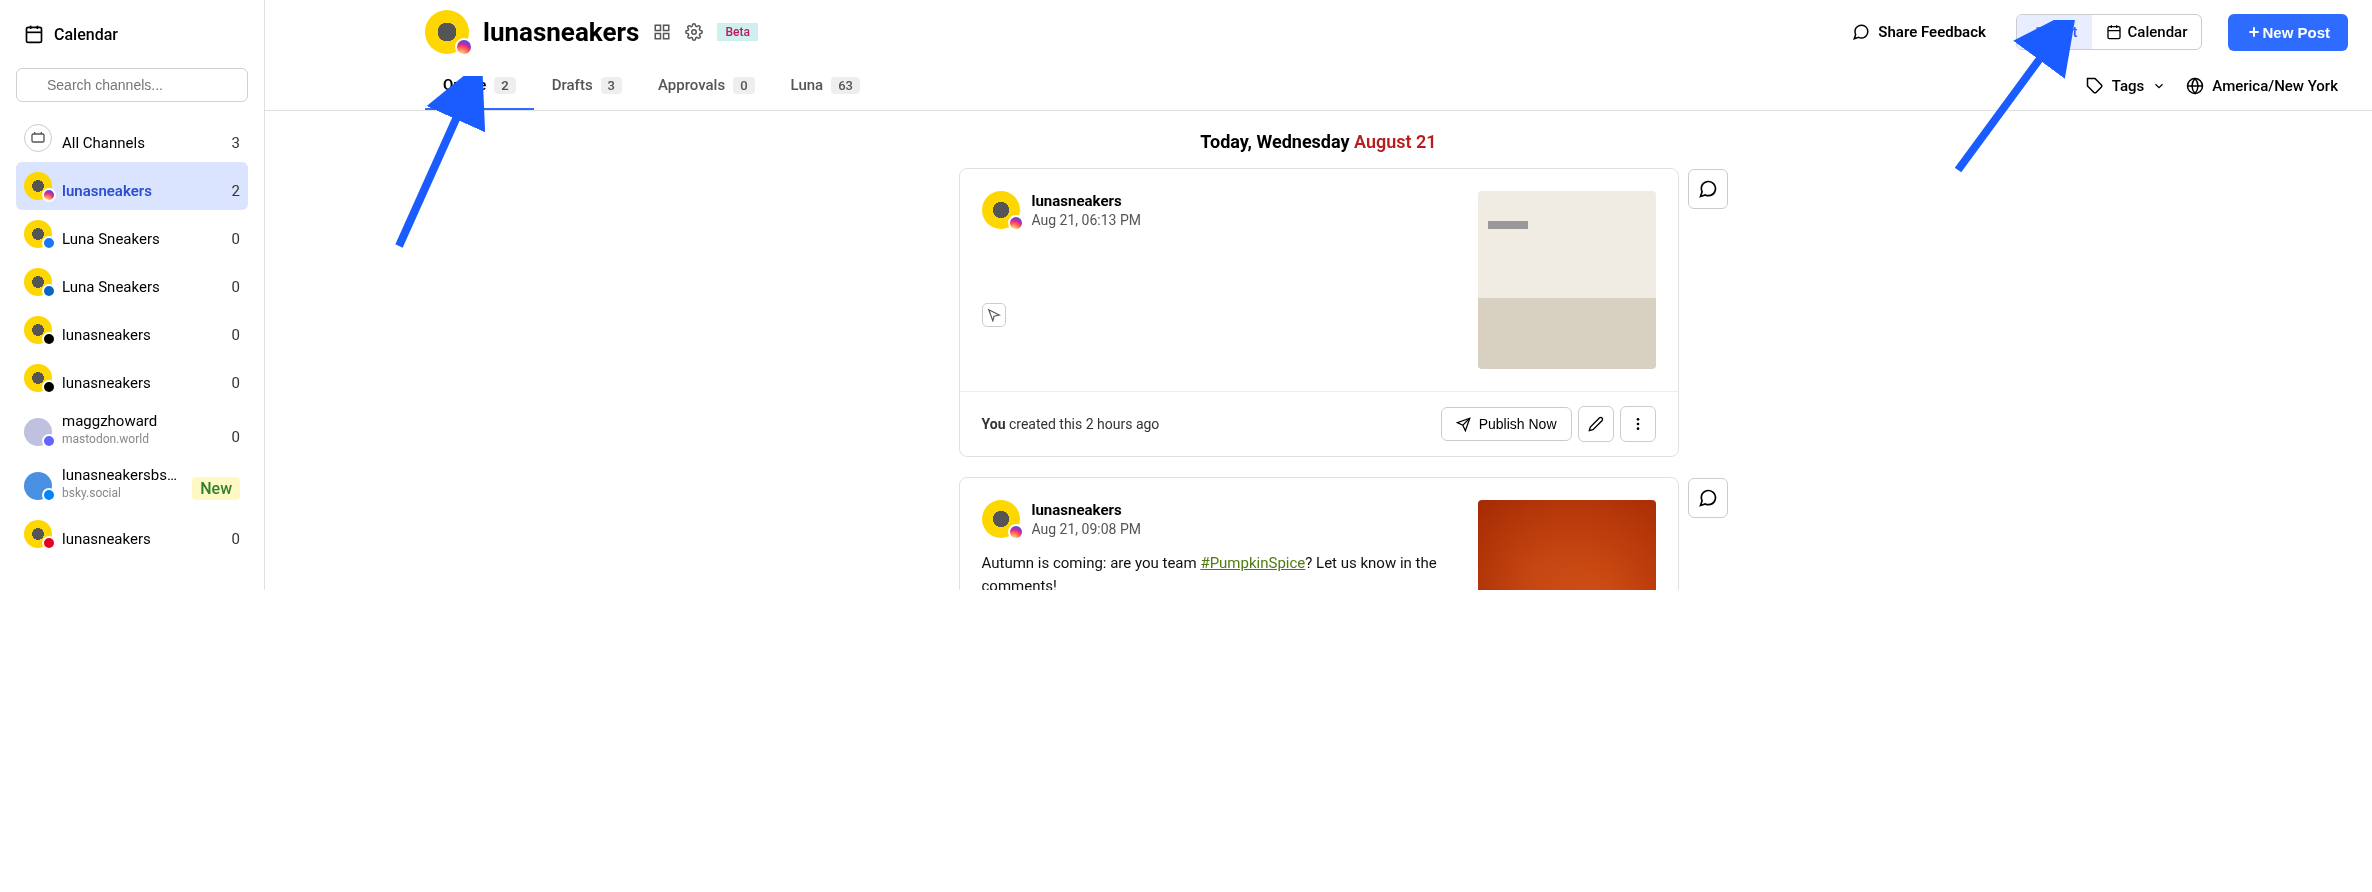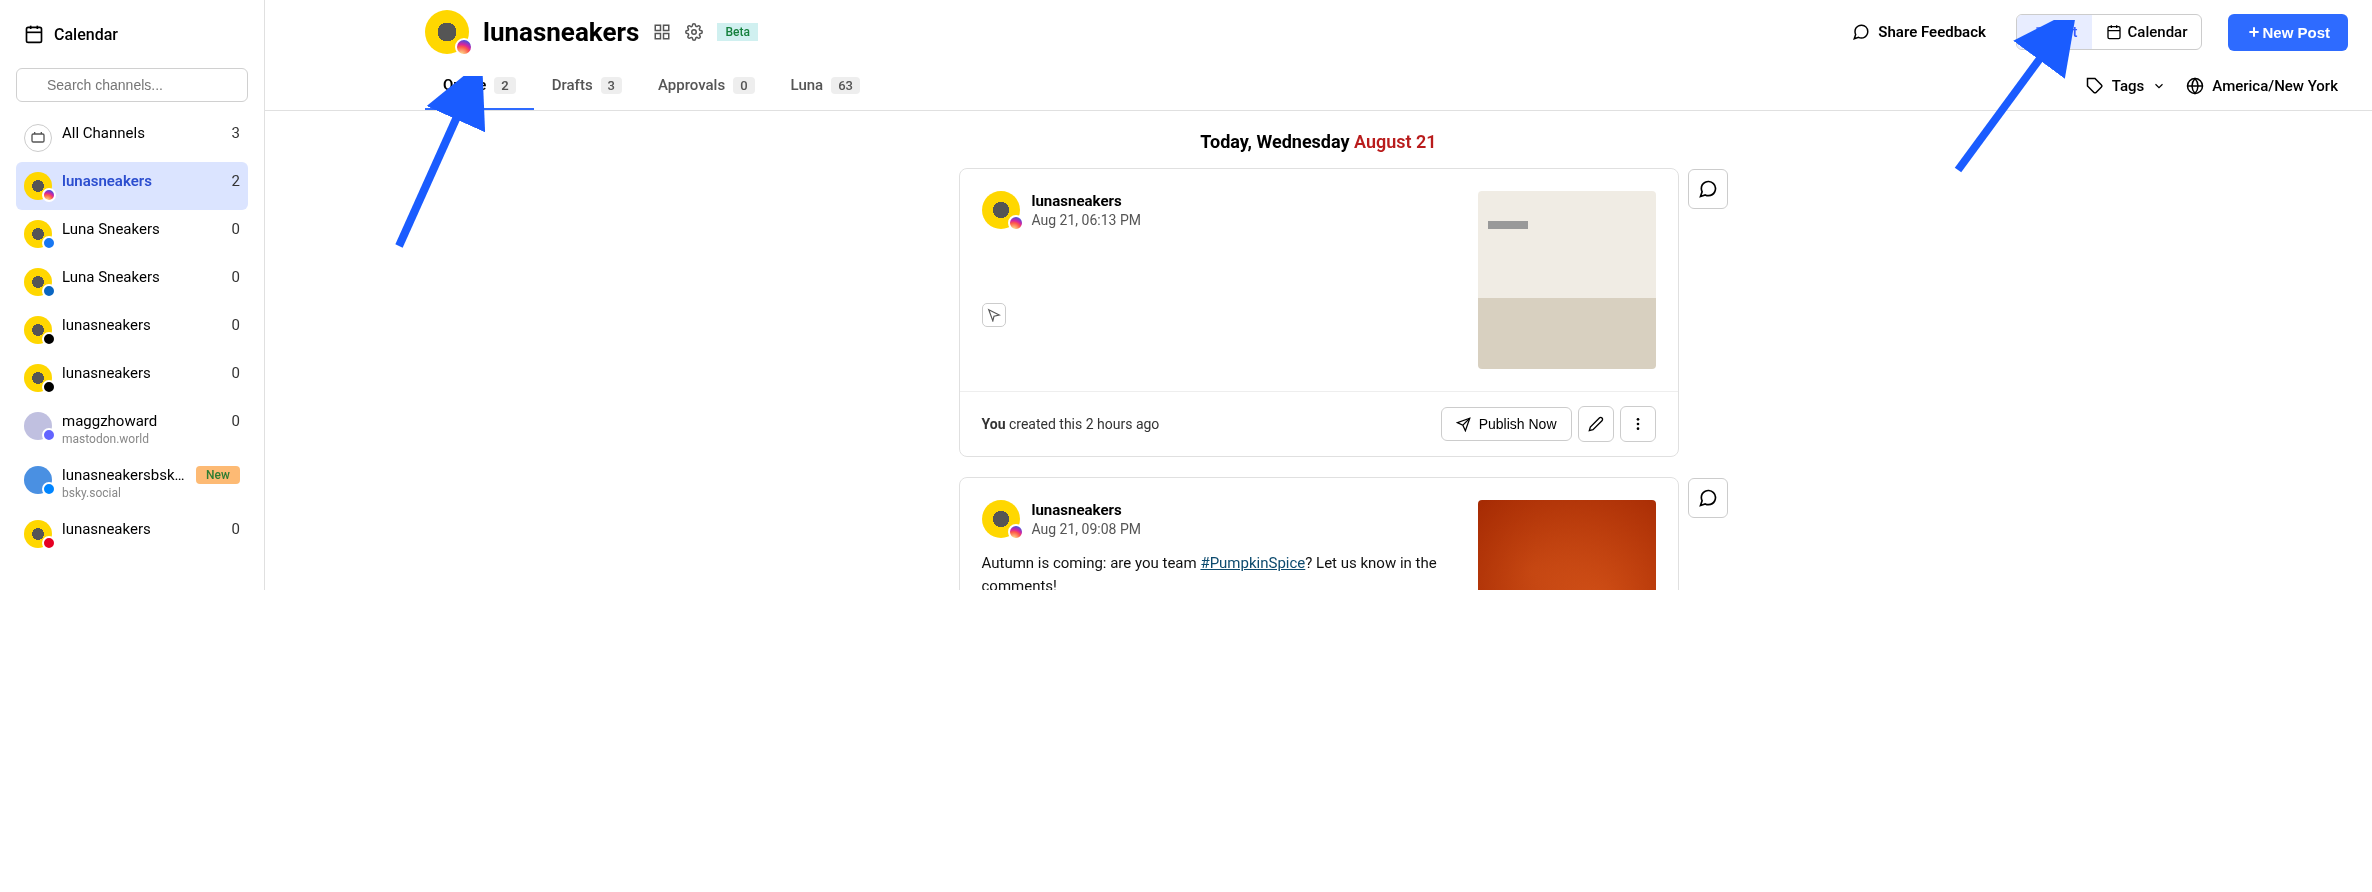--- a/index.html
+++ b/index.html
@@ -5,42 +5,42 @@
 * { margin: 0; padding: 0; box-sizing: border-box; }
 body { font-family: -apple-system, BlinkMacSystemFont, 'Segoe UI', Roboto, sans-serif; background: #fff; color: #000; font-size: 14px; }
 
 .app { display: flex; height: 590px; }
 
 
 .sidebar { width: 265px; border-right: 1px solid #e0e0e0; padding: 16px; }
 .calendar-link { display: flex; align-items: center; gap: 10px; padding: 8px; font-size: 16px; font-weight: 500; margin-bottom: 16px; }
 .search-box { display: flex; align-items: center; gap: 8px; border: 1px solid #d0d0d0; border-radius: 6px; padding: 8px 22px; margin-bottom: 12px; color: #777; }
 .search-box input { border: none; outline: none; flex: 1; font-size: 14px; }
-.channel-item { display: flex; align-items: flex-start; gap: 10px; padding: 10px 8px; border-radius: 6px; cursor: pointer; }
+.channel-item { display: flex; align-items: flex-end; gap: 10px; padding: 10px 8px; border-radius: 6px; cursor: pointer; }
 .channel-item.active { background: #dbe4ff; }
 .channel-avatar { width: 28px; height: 28px; border-radius: 50%; background: #ffd700; position: relative; flex-shrink: 0; background-image: radial-gradient(circle at 50% 50%, #555 0%, #555 30%, #ffd700 30%); }
 .channel-avatar.all { background: #fff; border: 1px solid #ccc; display: flex; align-items: center; justify-content: center; }
 .channel-badge { position: absolute; bottom: -2px; right: -4px; width: 14px; height: 14px; border-radius: 50%; border: 2px solid #fff; }
 .channel-name { flex: 1; font-size: 15px; overflow: hidden; text-overflow: ellipsis; white-space: nowrap; }
 .channel-item.active .channel-name { color: #2c4ecf; font-weight: 600; }
 .channel-sub { font-size: 12px; color: #888; margin-top: 2px; }
 .channel-name-wrap { flex: 1; min-width: 0; }
 .channel-count { font-size: 15px; color: #333; }
-.channel-pill { min-width: 44px; text-align: center; background: #fdba74; color: #2e7d32; font-size: 12px; padding: 2px 8px; border-radius: 4px; font-weight: 500; }
+.channel-pill { min-width: 44px; text-align: center; background: #fef9c3; color: #2e7d32; font-size: 16px; padding: 2px 8px; border-radius: 4px; font-weight: 500; }
 .channel-avatar.grey { background: #c0c0e0; }
 .channel-avatar.blue { background: #4a90e2; }
 
 
 .main { flex: 1; display: flex; flex-direction: column; overflow: hidden; }
 .header { display: flex; align-items: center; padding: 10px 24px 0 160px; gap: 14px; }
 .header-avatar { width: 44px; height: 44px; border-radius: 50%; background: #ffd700; position: relative; background-image: radial-gradient(circle at 50% 50%, #555 0%, #555 30%, #ffd700 30%); }
 .header-avatar .channel-badge { width: 18px; height: 18px; }
 .header-title { font-size: 26px; font-weight: 700; }
 .icon-btn { display: inline-flex; align-items: center; justify-content: center; cursor: pointer; color: #555; }
-.beta-pill { background: #d0f0f0; color: #15803d; font-size: 12px; padding: 2px 8px; border-radius: 0; font-weight: 500; }
+.beta-pill { background: #d0f0f0; color: #be185d; font-size: 12px; padding: 2px 8px; border-radius: 0; font-weight: 500; }
 .header-spacer { flex: 1; }
 .feedback { display: flex; align-items: center; gap: 8px; font-weight: 600; font-size: 15px; }
 .view-toggle { display: flex; border: 1px solid #ccc; border-radius: 6px; overflow: hidden; margin-left: 16px; }
 .view-btn { display: flex; align-items: center; gap: 6px; padding: 8px 14px; font-size: 15px; font-weight: 500; }
 .view-btn.active { background: #e8edff; color: #365dff; }
 .new-post-btn { background: #2e6bff; color: #fff; border: none; border-radius: 6px; padding: 10px 18px; font-size: 15px; font-weight: 600; display: flex; align-items: center; margin-left: 12px; cursor: pointer; }
 
 .tabs-row { display: flex; align-items: center; padding: 0 24px 0 160px; border-bottom: 1px solid #e0e0e0; margin-top: 8px; position: relative; }
 .tab { display: flex; align-items: center; gap: 8px; padding: 14px 18px; font-size: 15px; font-weight: 500; color: #555; cursor: pointer; border-bottom: 2px solid transparent; }
 .tab.active { color: #000; border-bottom-color: #2e6bff; font-weight: 600; justify-content: flex-end; }
@@ -55,21 +55,21 @@
 .posts-container { max-width: 720px; margin: 0 auto; }
 .post-card { border: 1px solid #e0e0e0; border-radius: 8px; margin-bottom: 20px; position: relative; }
 .post-body { display: flex; padding: 22px; gap: 20px; }
 .post-left { flex: 1; }
 .post-author { display: flex; align-items: center; gap: 12px; margin-bottom: 14px; }
 .post-avatar { width: 38px; height: 38px; border-radius: 50%; background: #ffd700; position: relative; background-image: radial-gradient(circle at 50% 50%, #555 0%, #555 30%, #ffd700 30%); }
 .post-avatar .channel-badge { width: 16px; height: 16px; }
 .post-author-name { font-weight: 700; font-size: 15px; }
 .post-date { font-size: 14px; color: #555; margin-top: 2px; }
 .post-text { font-size: 15px; color: #111; line-height: 1.5; }
-.post-text a { color: #0c4a6e; }
+.post-text a { color: #4d7c0f; }
 .cursor-box { display: inline-flex; border: 1px solid #ccc; border-radius: 5px; width: 24px; height: 24px; align-items: center; justify-content: center; margin-top: 60px; }
 .post-image { width: 178px; height: 178px; border-radius: 4px; flex-shrink: 0; }
 .post-image.beach { background: linear-gradient(to bottom, #f0ece4 0%, #f0ece4 60%, #d8d0c0 60%, #d8d0c0 100%); position: relative; }
 .post-image.beach::before { content: ''; position: absolute; left: 10px; top: 30px; width: 40px; height: 8px; background: #999; }
 .post-image.pumpkins { background: radial-gradient(circle at 30% 40%, #e89050, #d06820), radial-gradient(circle at 70% 60%, #f0a060, #c05810); background-blend-mode: multiply; }
 .post-footer { display: flex; align-items: center; border-top: 1px solid #eee; padding: 14px 22px; }
 .footer-text { font-size: 14px; color: #333; }
 .footer-text b { font-weight: 700; text-align: center; }
 .footer-spacer { flex: 1; }
 .publish-btn { border: 1px solid #ccc; background: #fff; border-radius: 6px; padding: 8px 14px; font-size: 14px; font-weight: 500; display: flex; align-items: center; gap: 8px; cursor: pointer; }

